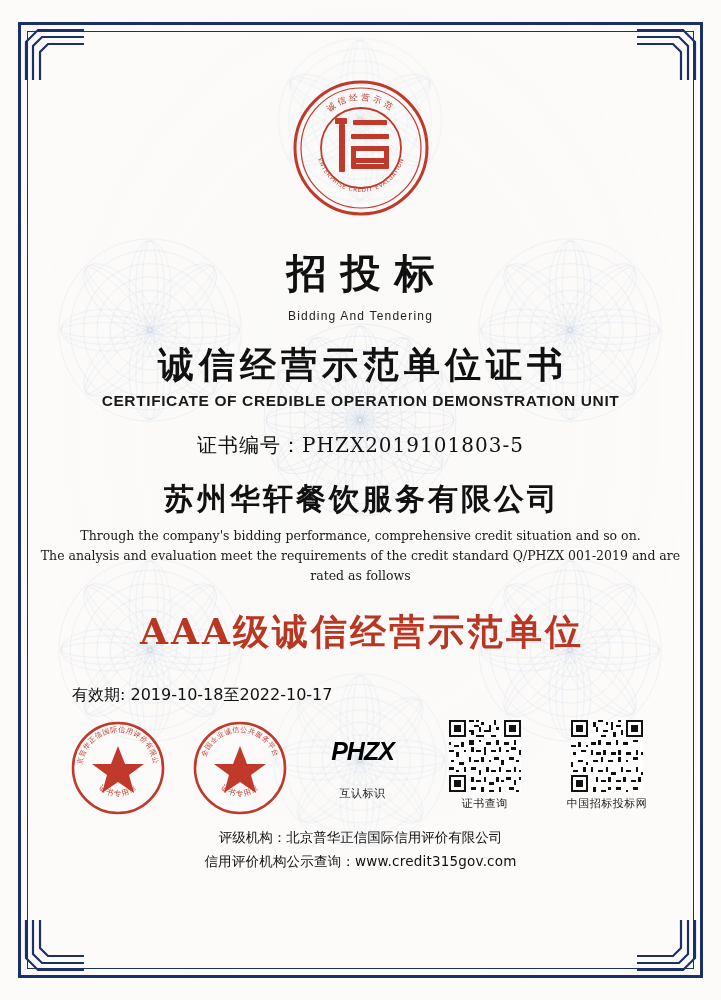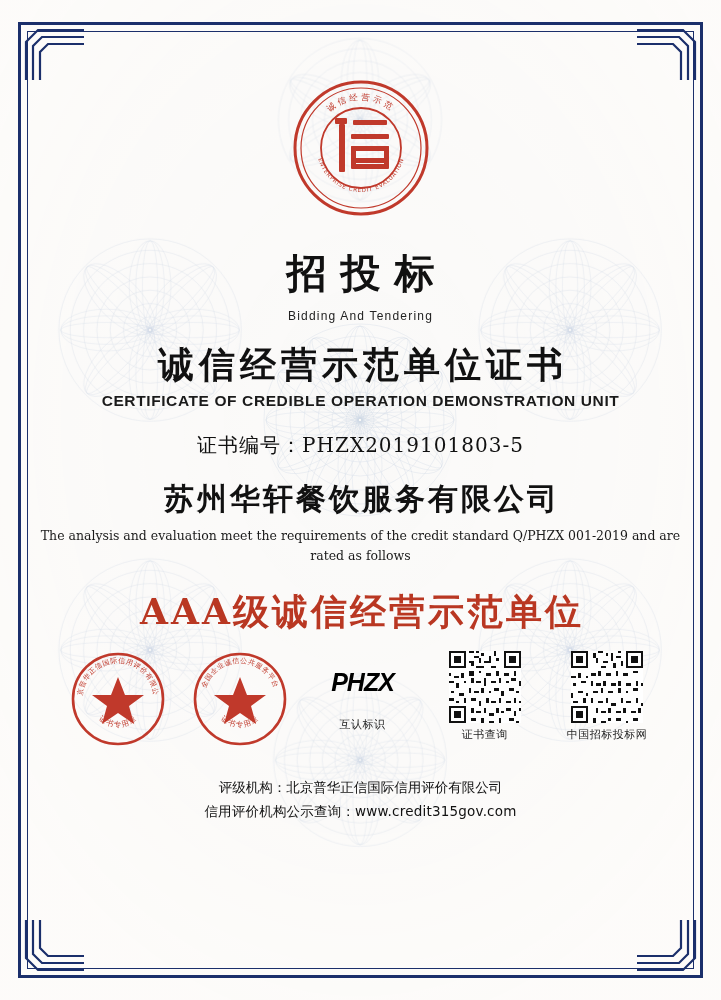--- a/index.html
+++ b/index.html
@@ -196,21 +196,21 @@
     letter-spacing: -1px;
   }
   .qr {
     width: 72px;
     height: 72px;
     background: #ffffff;
   }
 
   
   .footer {
-    margin-top: 24px;
+    margin-top: 5px;
     font-size: 13.5px;
     line-height: 24px;
     color: #111111;
     font-family: "DejaVu Sans", sans-serif;
   }
   .footer .line2 { letter-spacing: 0.2px; }
 </style>
 </head>
 <body>
 
@@ -402,25 +402,30 @@
     <div class="headline-en">CERTIFICATE OF CREDIBLE OPERATION DEMONSTRATION UNIT</div>
 
     <div class="cert-no">
       <span>证书编号：</span><span>PHZX2019101803-5</span>
     </div>
 
     <div class="company">苏州华轩餐饮服务有限公司</div>
 
 
     <div class="desc-en">
+      <div>Through the company's bidding performance, comprehensive credit situation and so on.</div>
       <div>The analysis and evaluation meet the requirements of the credit standard Q/PHZX 001-2019 and are rated as follows</div>
     </div>
 
     <div class="rating">AAA级诚信经营示范单位</div>
 
+    <div class="validity">
+      <span>有效期:</span>
+      <span>2019-10-18至2022-10-17</span>
+    </div>
 
     <div class="stamps">
 
       <div class="stamp-item">
         <svg width="96" height="96" viewBox="0 0 96 96" xmlns="http://www.w3.org/2000/svg">
           <defs>
             <path id="s1top" d="M 12,48 A 36,36 0 0 1 84,48"></path>
             <path id="s1bot" d="M 20,48 A 28,28 0 0 0 76,48"></path>
           </defs>
           <circle cx="48" cy="48" r="45" fill="none" stroke="#c0392b" stroke-width="2.6"></circle>

